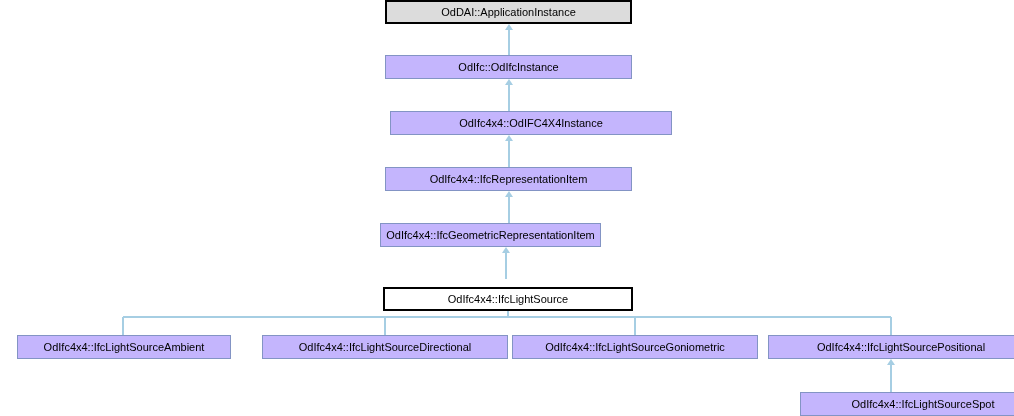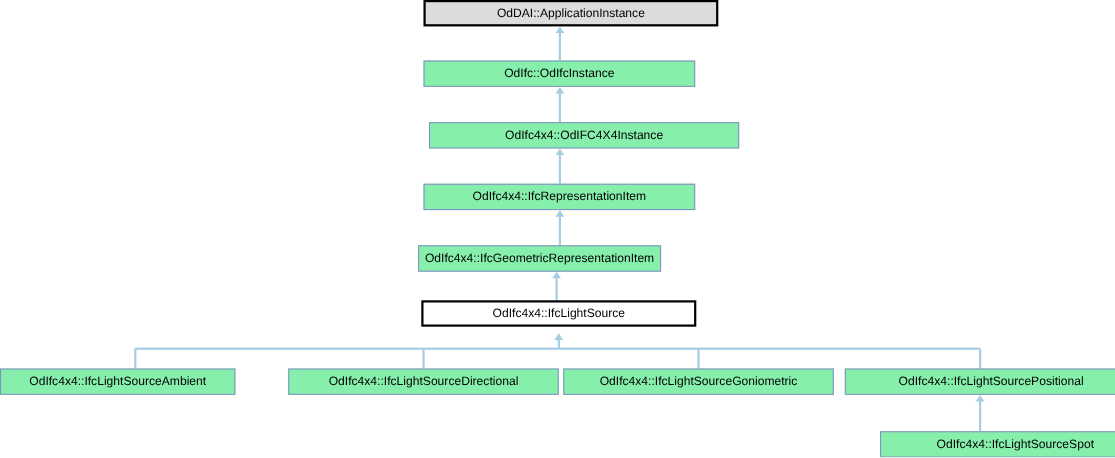--- a/index.html
+++ b/index.html
@@ -24,21 +24,21 @@
     align-items: center;
     justify-content: center;
     font-size: 11px;
     line-height: 1;
     color: #000000;
     letter-spacing: 0px;
     white-space: nowrap;
     height: 24px;
   }
   .node.blue {
-    background: #86efac;
+    background: #c4b5fd;
     border: 1px solid #8394c4;
   }
   .node.gray {
     background: #dcdcdc;
     border: 2px solid #000000;
   }
   .node.current {
     background: #ffffff;
     border: 2px solid #000000;
   }
@@ -80,39 +80,39 @@
       <div class="arrow" style="left: 504px; top: 303px;"></div>
       <div class="edge h" style="left: 123px; top: 316px; width: 768px;"></div>
       <div class="edge v" style="left: 122px; top: 317px; height: 18px;"></div>
       <div class="edge v" style="left: 384px; top: 317px; height: 18px;"></div>
       <div class="edge v" style="left: 634px; top: 317px; height: 18px;"></div>
       <div class="edge v" style="left: 890px; top: 317px; height: 18px;"></div>
       <div class="edge v" style="left: 890px; top: 364px; height: 28px;"></div>
       <div class="arrow" style="left: 887px; top: 359px;"></div>
     </div>
   <div id="nodes-layer">
-      <div class="node gray" style="left: 385px; top: 0px; width: 268px;">
+      <div class="node gray" style="left: 385px; top: 0px; width: 247px;">
         <span>OdDAI::ApplicationInstance</span>
       </div>
       <div class="node blue" style="left: 385px; top: 55px; width: 247px;">
         <span>OdIfc::OdIfcInstance</span>
       </div>
       <div class="node blue" style="left: 390px; top: 111px; width: 282px;">
         <span>OdIfc4x4::OdIFC4X4Instance</span>
       </div>
       <div class="node blue" style="left: 385px; top: 167px; width: 247px; justify-content: center;">
         <span>OdIfc4x4::IfcRepresentationItem</span>
       </div>
       <div class="node blue" style="left: 380px; top: 223px; width: 221px;">
         <span>OdIfc4x4::IfcGeometricRepresentationItem</span>
       </div>
-      <div class="node current" style="left: 383px; top: 273px; width: 250px;">
+      <div class="node current" style="left: 383px; top: 287px; width: 250px;">
         <span>OdIfc4x4::IfcLightSource</span>
       </div>
-      <div class="node blue" style="left: 0px; top: 335px; width: 214px;">
+      <div class="node blue" style="left: 17px; top: 335px; width: 214px;">
         <span>OdIfc4x4::IfcLightSourceAmbient</span>
       </div>
       <div class="node blue" style="left: 262px; top: 335px; width: 246px;">
         <span>OdIfc4x4::IfcLightSourceDirectional</span>
       </div>
       <div class="node blue" style="left: 512px; top: 335px; width: 246px;">
         <span>OdIfc4x4::IfcLightSourceGoniometric</span>
       </div>
       <div class="node blue" style="left: 768px; top: 335px; width: 266px;">
         <span>OdIfc4x4::IfcLightSourcePositional</span>

